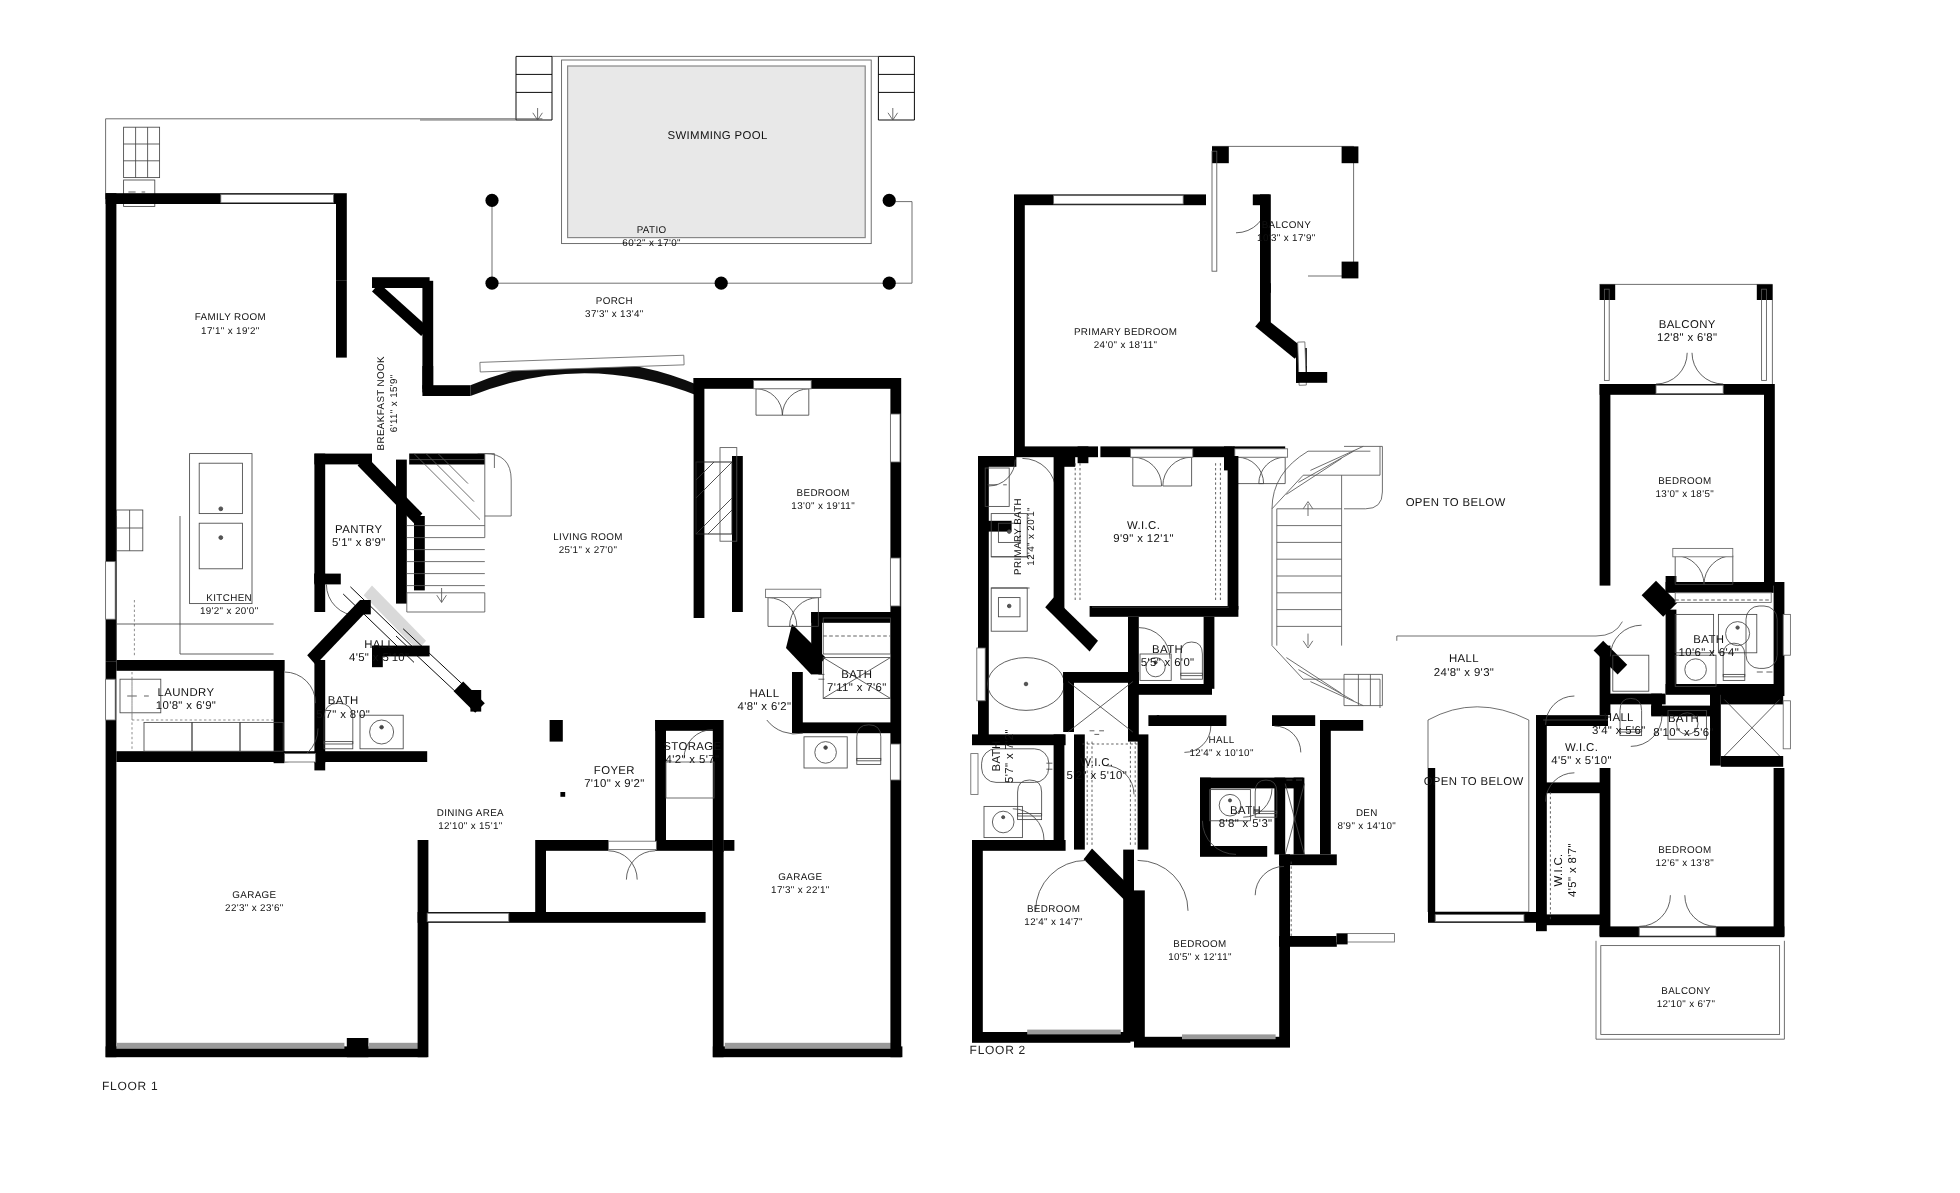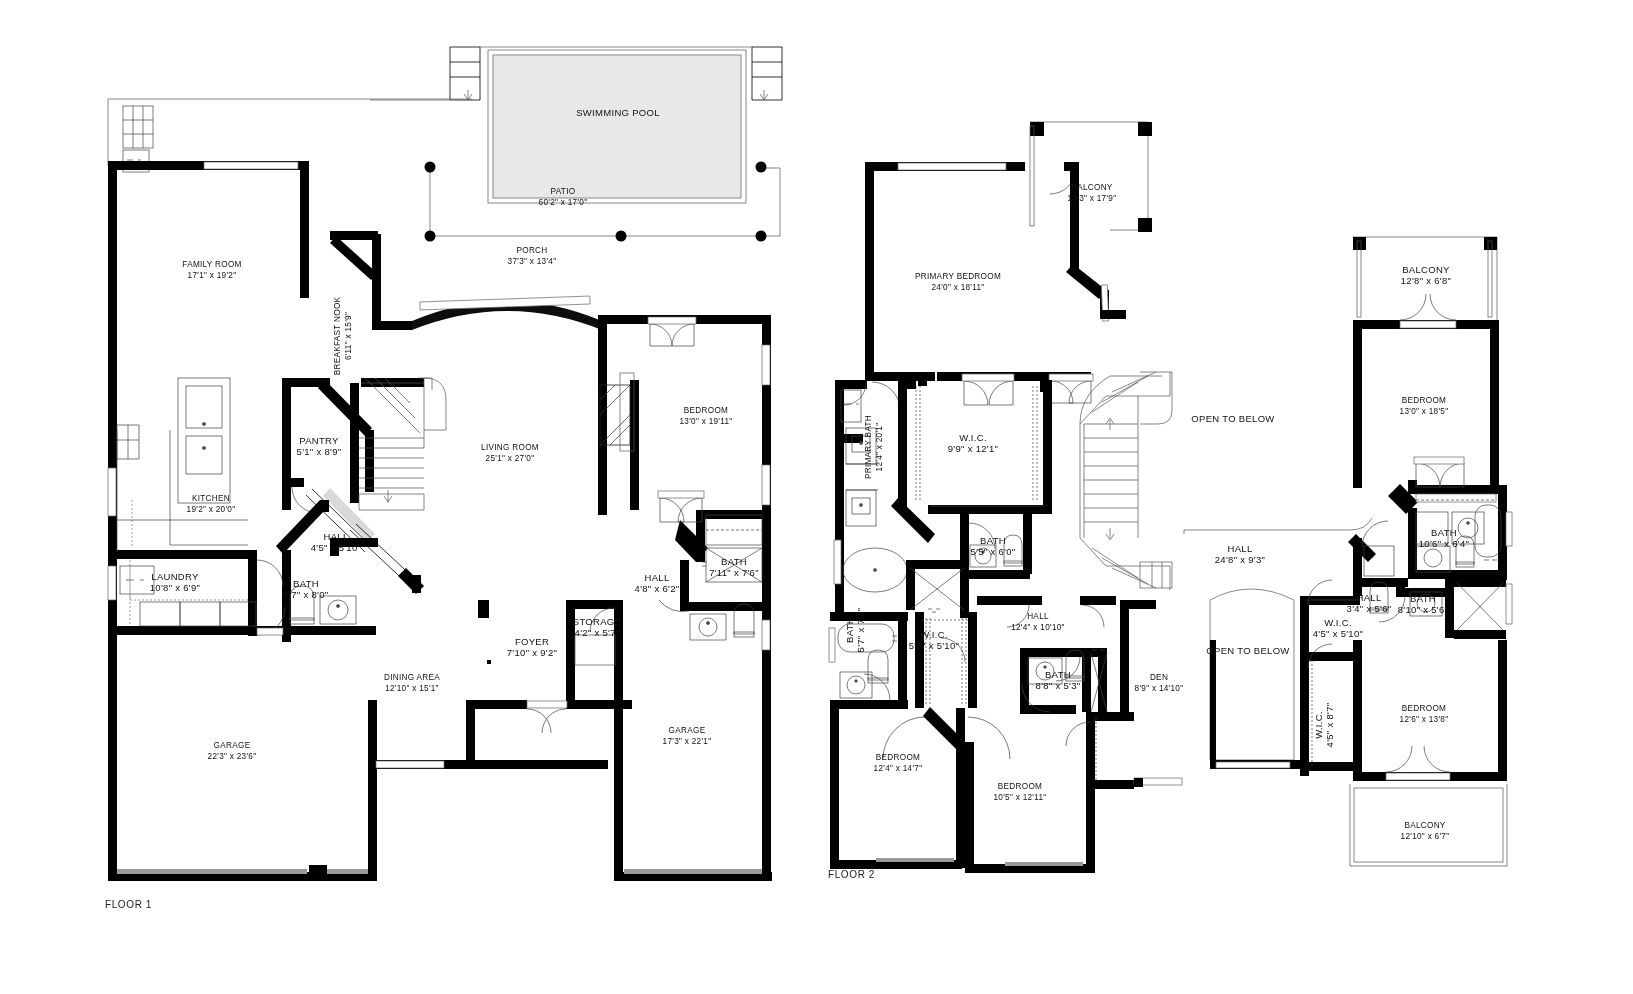--- a/index.html
+++ b/index.html
@@ -1,17 +1,17 @@
 <!DOCTYPE html>
 <html><head>
 <meta charset="utf-8">
 <style>
   html,body{margin:0;padding:0;background:#ffffff;}
   body{width:1633px;height:994px;font-family:"Liberation Sans","DejaVu Sans",sans-serif;position:relative;overflow:hidden;}
-  #plan{position:absolute;inset:0;padding-left:20px;}
+  #plan{position:absolute;inset:0;}
   svg{display:block;}
   .lbl{font-family:"Liberation Sans","DejaVu Sans",sans-serif;font-size:9.5px;fill:#111;text-anchor:middle;letter-spacing:.3px;}
   .lbl.small{font-size:8.2px;}
   .floorlbl{font-family:"Liberation Sans","DejaVu Sans",sans-serif;font-size:10px;fill:#222;letter-spacing:.6px;}
   .w{fill:#000;}
   .thin{fill:none;stroke:#000;stroke-width:0.8;}
   .thinner{fill:none;stroke:#555;stroke-width:0.7;}
   .fix{fill:none;stroke:#444;stroke-width:0.7;}
   .door{fill:none;stroke:#444;stroke-width:0.7;}
   .pool{fill:#e8e8e8;stroke:#888;stroke-width:1;}

